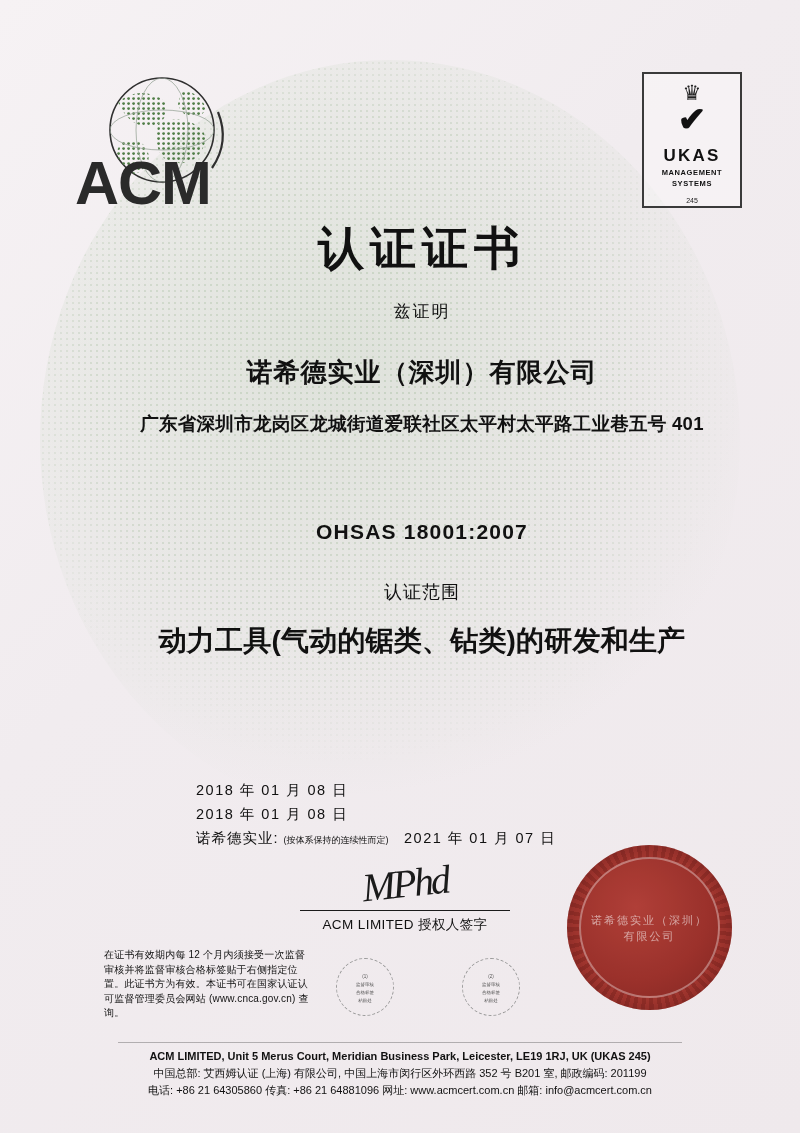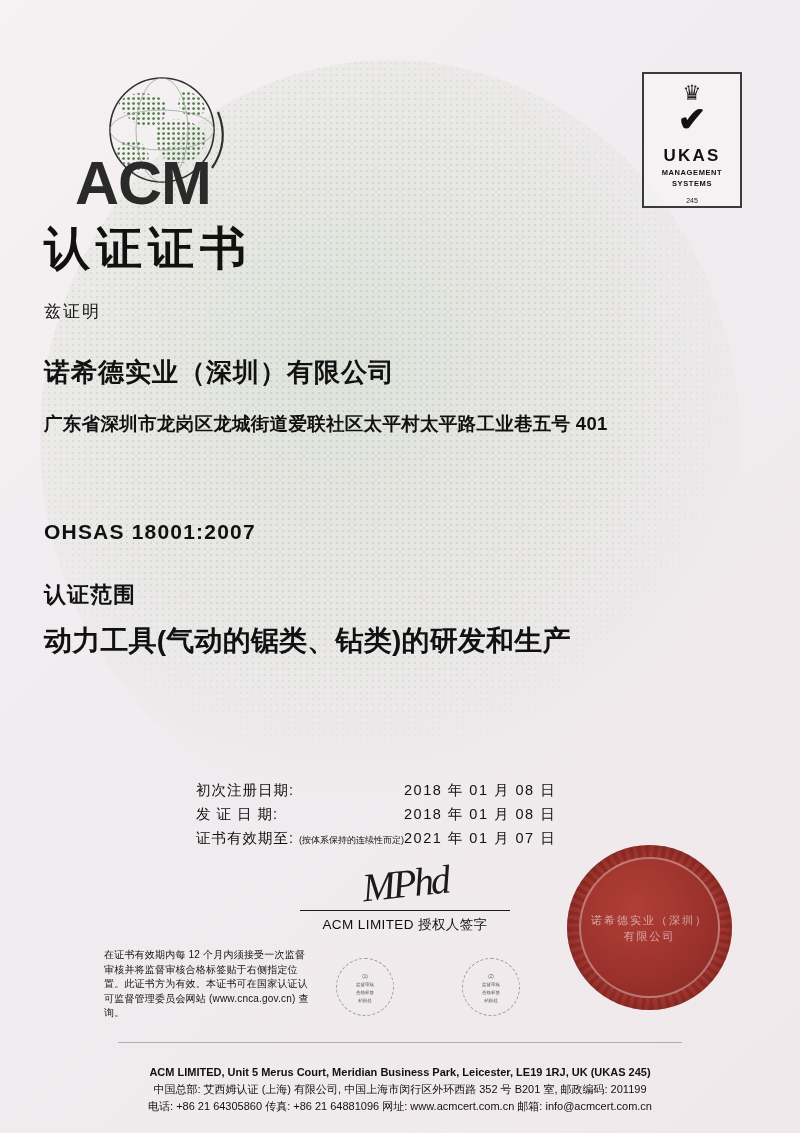--- a/index.html
+++ b/index.html
@@ -113,20 +113,21 @@
   .ukas .ukas-num {
     font-size: 7px;
     color: #222;
     margin-top: 9px;
   }
 
   .body-text {
     position: absolute;
     left: 0;
     right: 0;
+    text-align: center;
     color: #111;
     padding-left: 44px;
   }
   .title {
     top: 218px;
     font-size: 46px;
     font-weight: bold;
     letter-spacing: 6px;
     color: #111;
   }
@@ -160,22 +161,22 @@
     letter-spacing: .5px;
   }
   .standard {
     top: 520px;
     font-size: 21px;
     font-weight: bold;
     letter-spacing: 1.2px;
   }
   .scope-label {
     top: 580px;
-    font-size: 22px;
-    font-weight: bold;
+    font-size: 18px;
+    font-weight: normal;
     letter-spacing: 1px;
   }
   .scope-value {
     top: 622px;
     font-size: 28px;
     font-weight: bold;
     letter-spacing: .2px;
   }
   .cert-no {
     top: 698px;
@@ -316,21 +317,20 @@
   
   .footer {
     position: absolute;
     left: 0;
     right: 0;
     top: 1048px;
     text-align: center;
     font-size: 11px;
     line-height: 17px;
     color: #111;
-    margin-top: 16px;
   }
   .footer .line1 { font-weight: bold; }
   .divider {
     position: absolute;
     left: 118px;
     right: 118px;
     top: 1042px;
     border-top: 1px solid rgba(60,60,60,.35);
   }
 </style>
@@ -379,30 +379,28 @@
   <div class="body-text title">认证证书</div>
   <div class="body-text hereby">兹证明</div>
   <div class="body-text company">诺希德实业（深圳）有限公司</div>
   <div class="body-text address">广东省深圳市龙岗区龙城街道爱联社区太平村太平路工业巷五号 401</div>
   <div class="body-text standard">OHSAS 18001:2007</div>
   <div class="body-text scope-label">认证范围</div>
   <div class="body-text scope-value">动力工具(气动的锯类、钻类)的研发和生产</div>
 
   <div class="dates">
     <div class="date-row">
-      <div class="date-label">初次注册日期:</div>
       <div class="date-value">2018 年 01 月 08 日</div>
     </div>
     <div class="date-row">
-      <div class="date-label">发 证 日 期:</div>
       <div class="date-value">2018 年 01 月 08 日</div>
     </div>
     <div class="date-row">
       <div class="date-label">
-        <span>证书有效期至:</span>
+        <span>诺希德实业:</span>
         <span class="note">(按体系保持的连续性而定)</span>
       </div>
       <div class="date-value">2021 年 01 月 07 日</div>
     </div>
   </div>
 
   <div class="signature">
     <div class="sig-mark">MPhd</div>
     <div class="sig-line"></div>
     <div class="sig-caption">ACM LIMITED 授权人签字</div>

